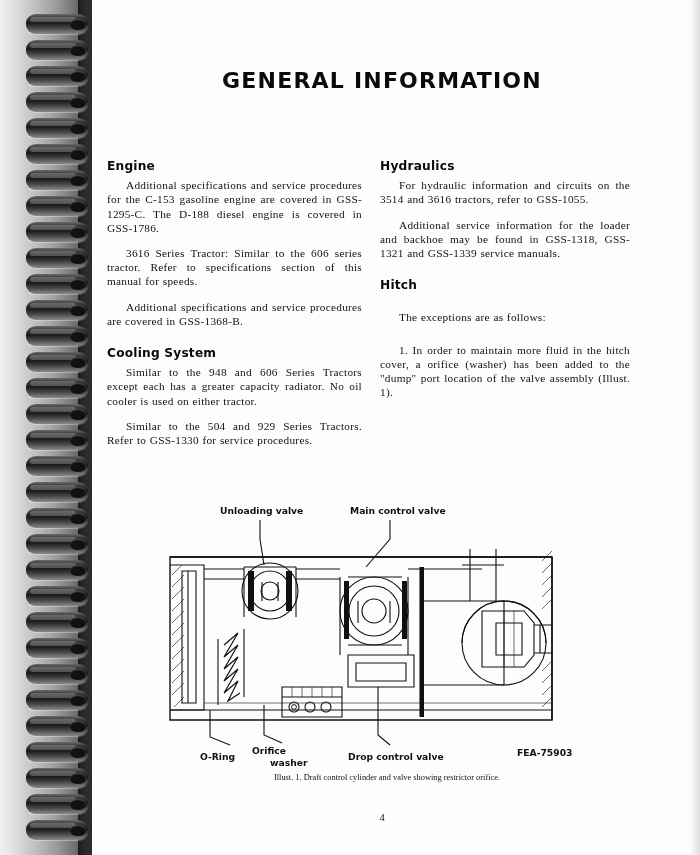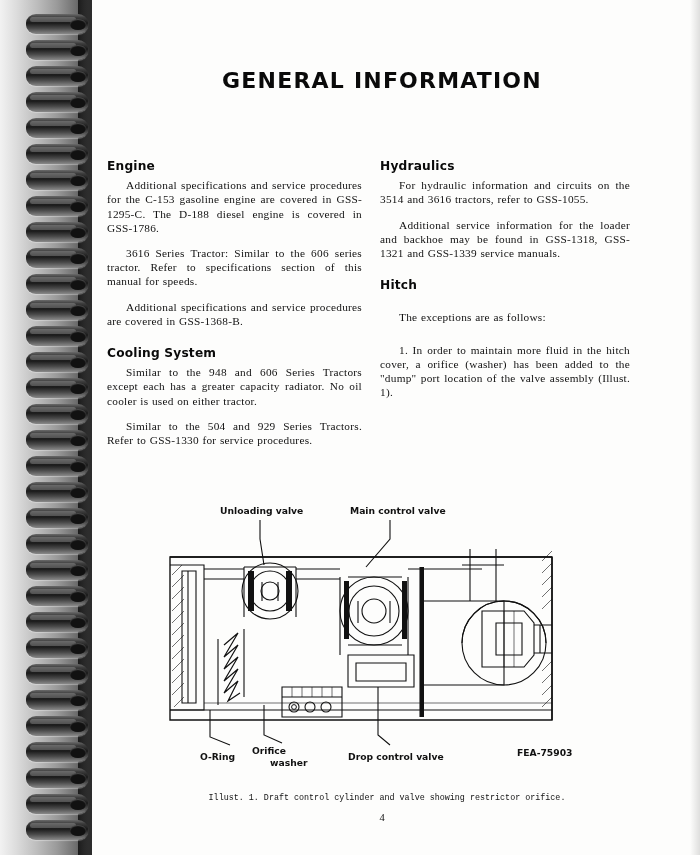--- a/index.html
+++ b/index.html
@@ -135,24 +135,23 @@
     font-weight: bold;
     color: #111;
     white-space: nowrap;
   }
   .fig-caption {
     position: absolute;
     left: 0;
     top: 268px;
     width: 470px;
     text-align: center;
-    font-family: Liberation Mono, monospace;
+    font-family: Liberation Serif, serif;
     font-size: 8.4px;
     color: #111;
-    margin-top: 20px;
   }
   .page-number {
     position: absolute;
     left: 0;
     top: 812px;
     width: 580px;
     text-align: center;
     font-size: 10.5px;
     color: #111;
   }

